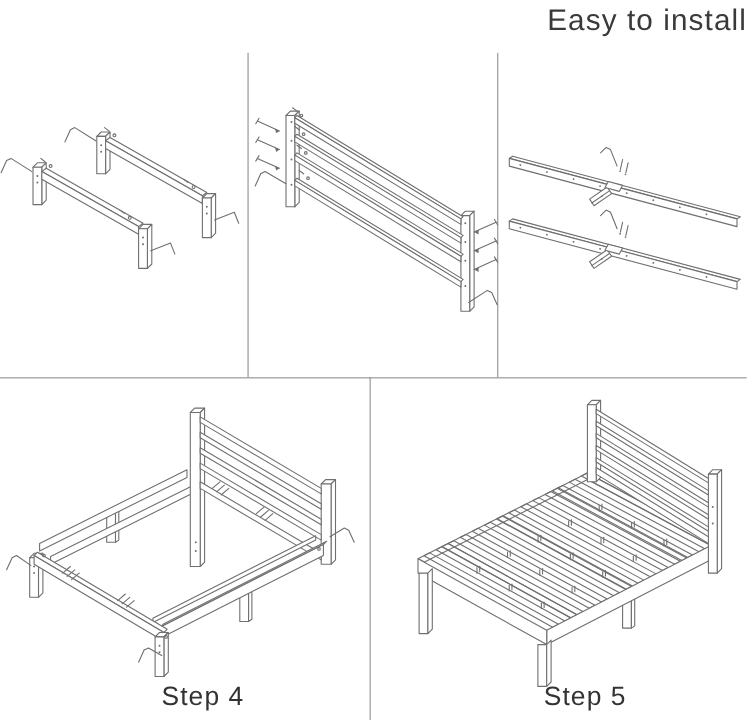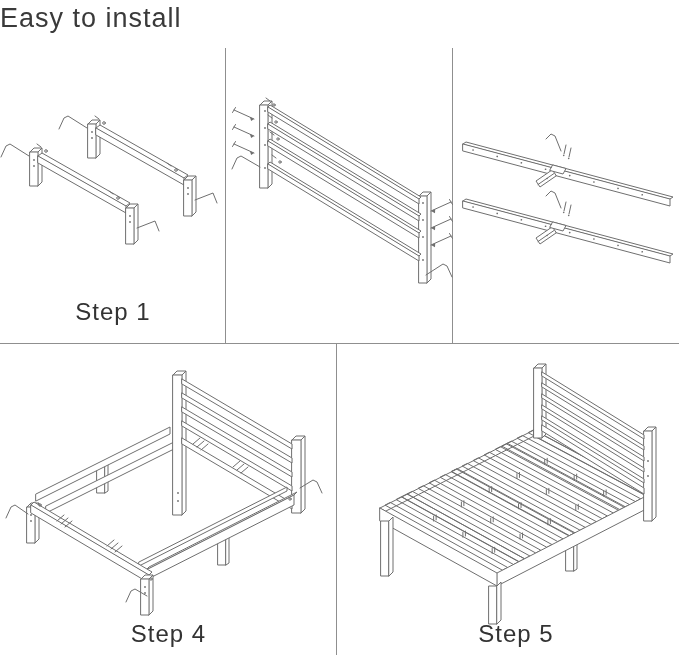--- a/index.html
+++ b/index.html
@@ -1,26 +1,26 @@
 <!DOCTYPE html>
 <html><head>
 <meta charset="utf-8">
 <style>
   html,body{margin:0;padding:0;background:#fff;}
   .canvas{position:relative;width:679px;height:655px;background:#ffffff;overflow:hidden;
           font-family:"Liberation Sans",sans-serif;}
-  .title{position:absolute;top:3px;left:0;width:679px;text-align:left;
+  .title{position:absolute;top:3px;left:0;width:679px;text-align:right;
          font-size:27px;letter-spacing:1px;color:#3a3a3a;font-weight:400;}
   .divider{position:absolute;background:#8f8f8f;}
   .panel{position:absolute;}
   .panel svg{position:absolute;top:0;left:0;}
   .step-label{position:absolute;left:0;width:100%;text-align:center;
               font-size:24px;letter-spacing:1px;color:#333333;}
   .lbl-top{top:250px;}
-  .lbl-bot{top:277px;}
+  .lbl-bot{top:277px;padding-left:16px;}
   svg *{stroke:#6f6f6f;stroke-width:1;fill:none;stroke-linejoin:round;stroke-linecap:round;}
   svg .f{fill:#ffffff;}
   svg .d{fill:#6f6f6f;stroke:none;}
   svg .tri{fill:#6f6f6f;stroke:none;}
   svg .holes{stroke-width:1.6;}
 </style>
 </head>
 <body>
 
 <div class="canvas">
@@ -54,21 +54,20 @@
             <line x1="171" y1="118" x2="167" y2="115"></line>
         </g>
       </defs>
       <use href="#rail-asm"></use>
       <use href="#rail-asm" transform="translate(-58,28)"></use>
       <polyline points="59,81 64,70 68,68 87,80"></polyline>
       <polyline points="195,152 213,145 217,155"></polyline>
       <polyline points="1,109 6,98 10,96 29,108"></polyline>
       <polyline points="137,180 155,173 159,183"></polyline>
     </svg>
-    <div class="step-label lbl-top">Step 1</div>
   </div>
 
   <div class="panel" style="left:226px;top:48px;width:227px;height:295px;">
     <svg width="227" height="250" viewBox="0 0 227 250">
       <polygon class="f" points="34,57 38,53 46,53 42,57"></polygon>
       <polygon class="f" points="42,57 46,53 46,136 42,140"></polygon>
       <polygon class="f" points="34,57 42,57 42,140 34,140"></polygon>
       <circle class="d" cx="39" cy="63" r="0.9"></circle>
         <circle class="d" cx="39" cy="80" r="0.9"></circle>
       <circle class="d" cx="39" cy="97" r="0.9"></circle>

